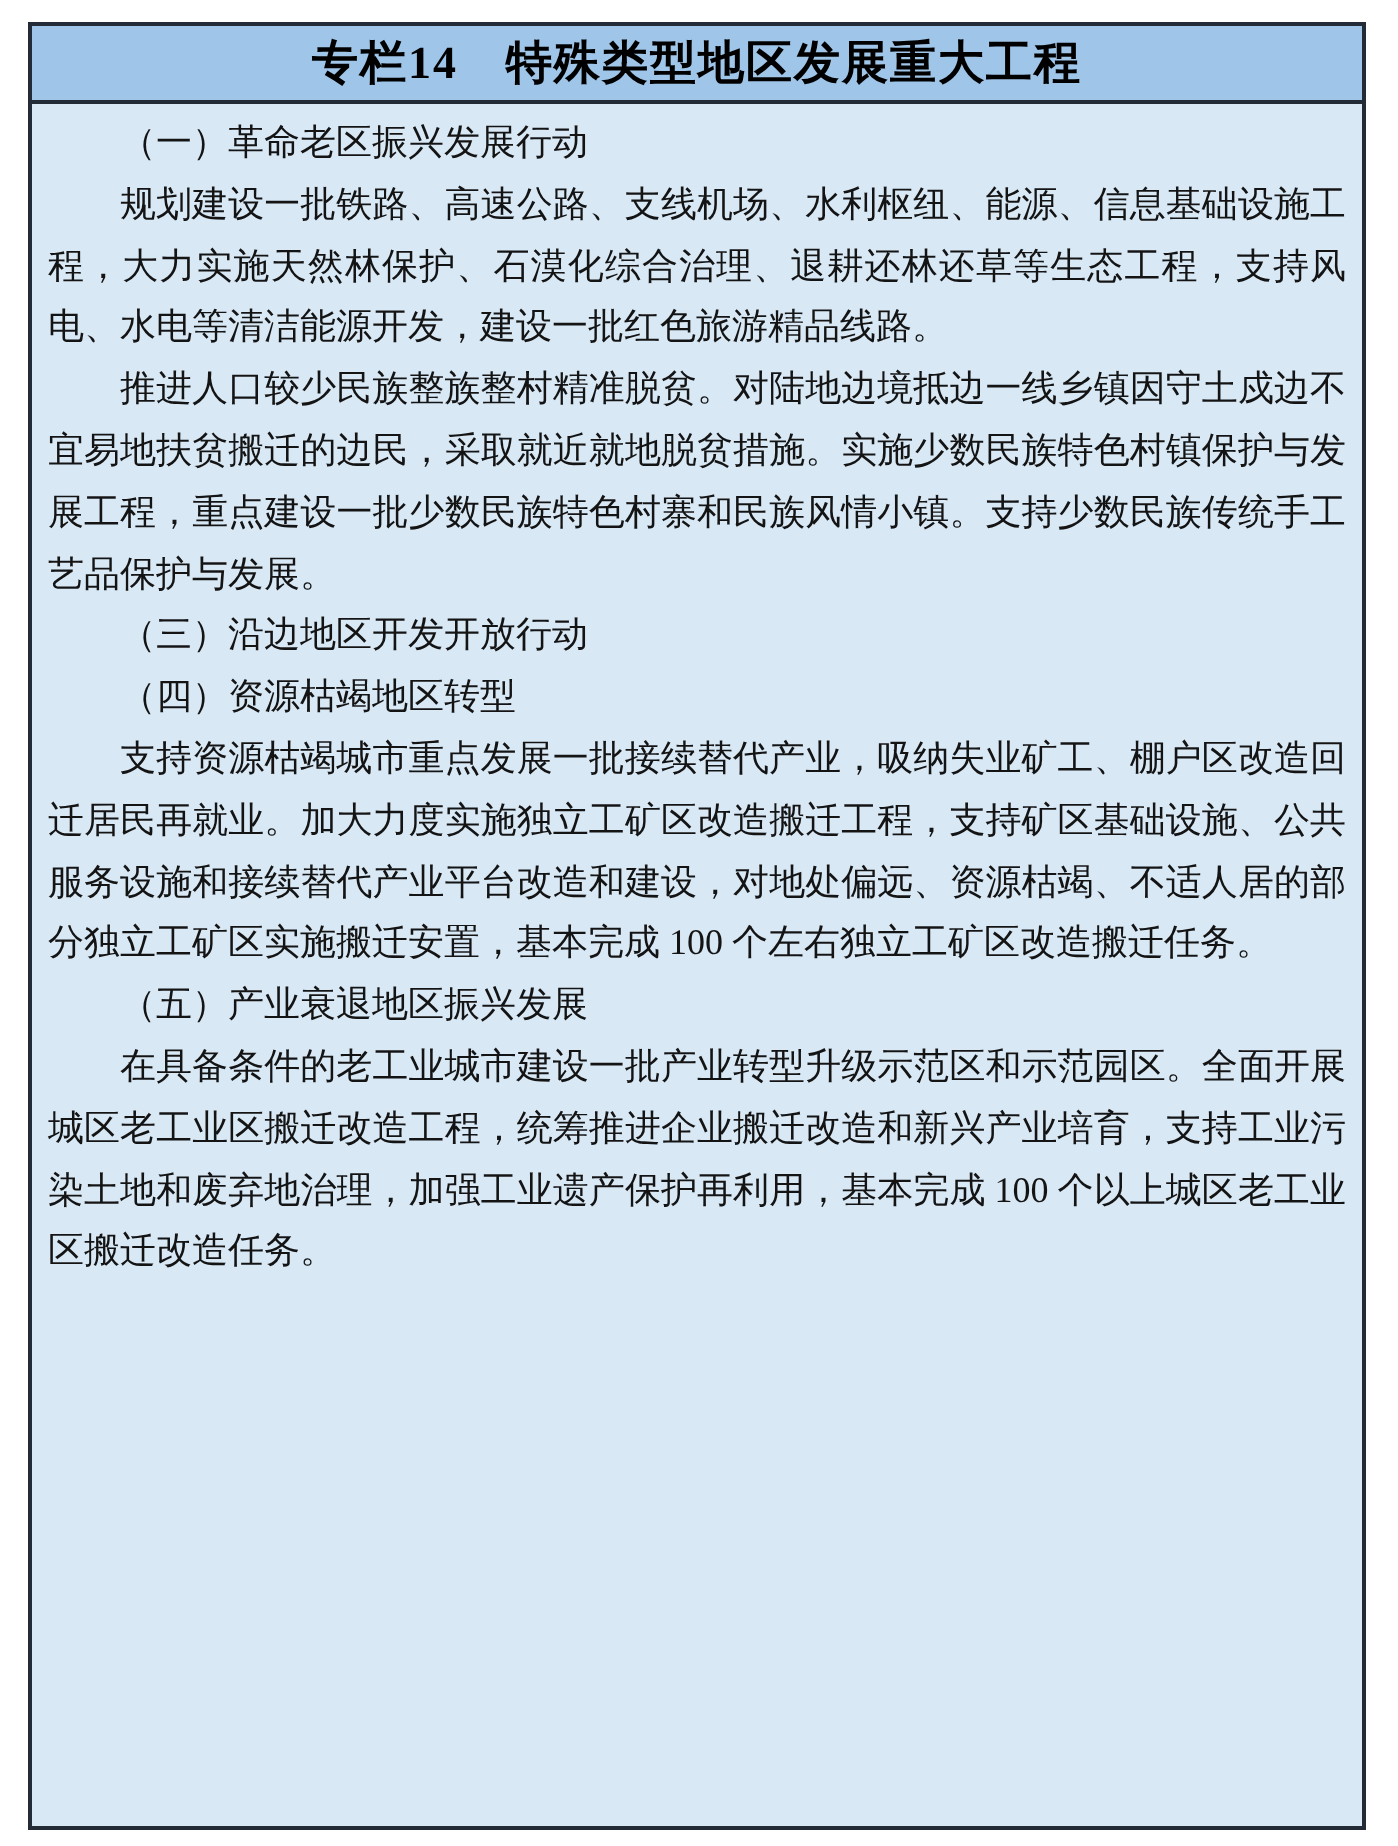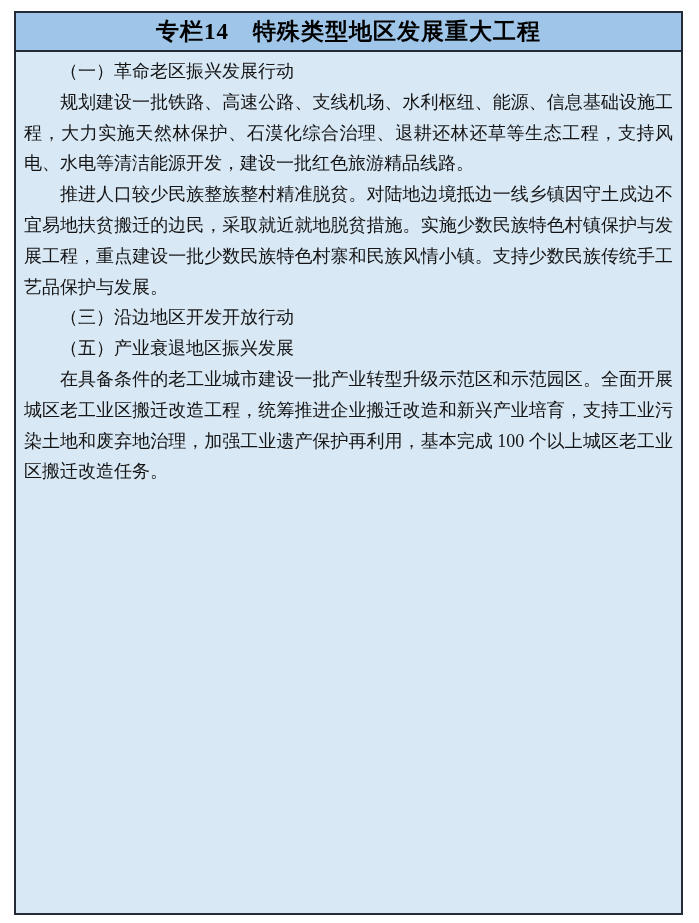--- a/index.html
+++ b/index.html
@@ -74,20 +74,22 @@
 
     <div class="panel-body">
 
       <p class="sec-heading">（一）革命老区振兴发展行动</p>
       <p class="sec-text">规划建设一批铁路、高速公路、支线机场、水利枢纽、能源、信息基础设施工程，大力实施天然林保护、石漠化综合治理、退耕还林还草等生态工程，支持风电、水电等清洁能源开发，建设一批红色旅游精品线路。</p>
 
       <p class="sec-text">推进人口较少民族整族整村精准脱贫。对陆地边境抵边一线乡镇因守土戍边不宜易地扶贫搬迁的边民，采取就近就地脱贫措施。实施少数民族特色村镇保护与发展工程，重点建设一批少数民族特色村寨和民族风情小镇。支持少数民族传统手工艺品保护与发展。</p>
 
       <p class="sec-heading">（三）沿边地区开发开放行动</p>
 
+      <p class="sec-heading">（四）资源枯竭地区转型</p>
+      <p class="sec-text">支持资源枯竭城市重点发展一批接续替代产业，吸纳失业矿工、棚户区改造回迁居民再就业。加大力度实施独立工矿区改造搬迁工程，支持矿区基础设施、公共服务设施和接续替代产业平台改造和建设，对地处偏远、资源枯竭、不适人居的部分独立工矿区实施搬迁安置，基本完成 100 个左右独立工矿区改造搬迁任务。</p>
 
       <p class="sec-heading">（五）产业衰退地区振兴发展</p>
       <p class="sec-text">在具备条件的老工业城市建设一批产业转型升级示范区和示范园区。全面开展城区老工业区搬迁改造工程，统筹推进企业搬迁改造和新兴产业培育，支持工业污染土地和废弃地治理，加强工业遗产保护再利用，基本完成 100 个以上城区老工业区搬迁改造任务。</p>
 
 
     </div>
   </div>
 </div>
 
 </body></html>

